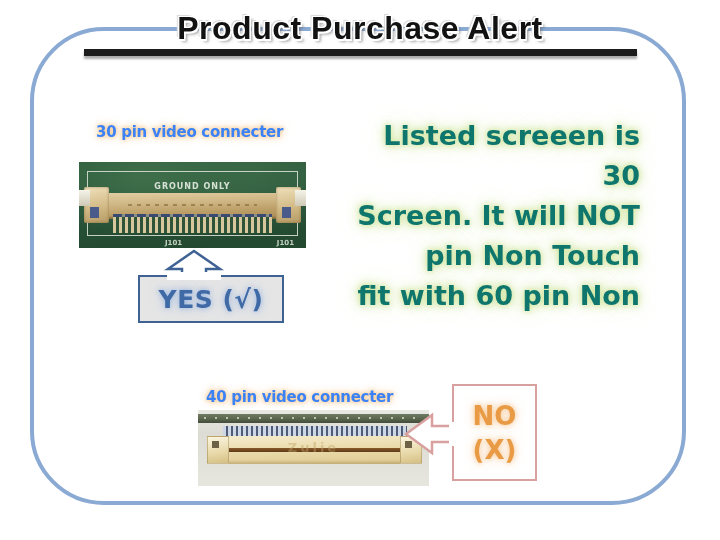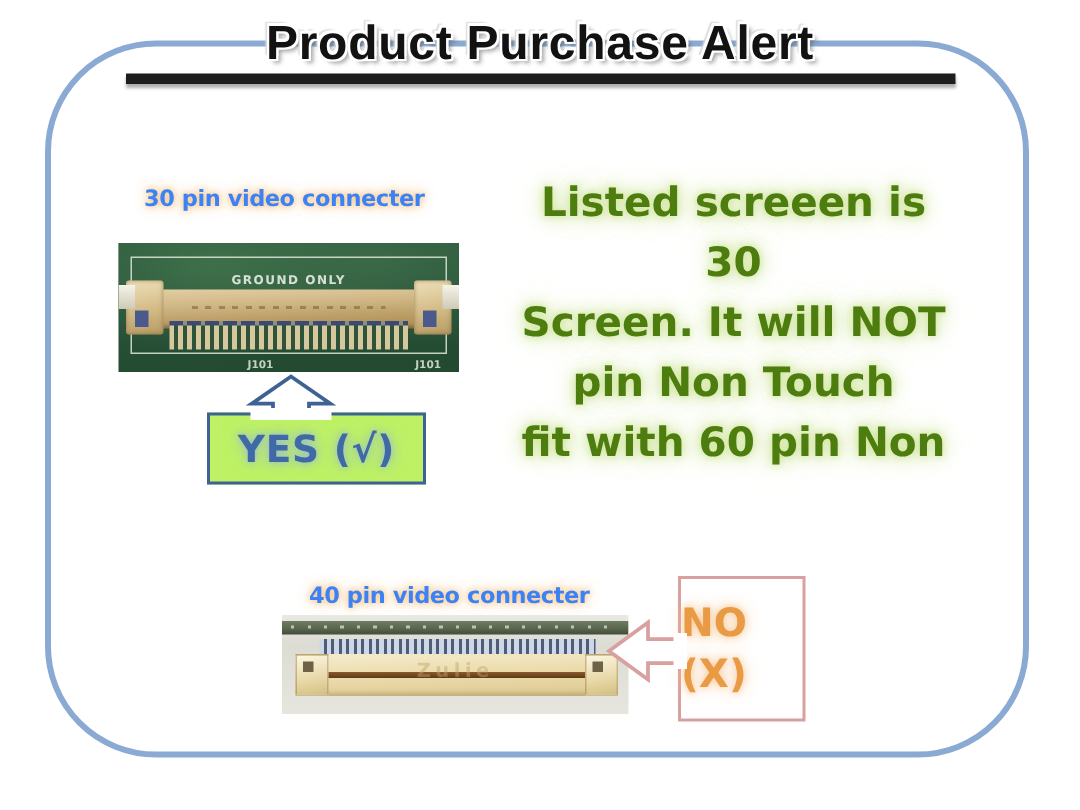--- a/index.html
+++ b/index.html
@@ -199,21 +199,21 @@
     position: absolute;
     left: 0;
     top: 26px;
     width: 146px;
     height: 48px;
     border: 2.5px solid #3f6294;
     box-sizing: border-box;
     display: flex;
     align-items: center;
     justify-content: center;
-    background: #bef264;
+    background: #e5e5e5;
   }
   #yes-box-cut {
     position: absolute;
     left: 29px;
     top: 23px;
     width: 54px;
     height: 8px;
     background: #ffffff;
   }
   #yes-label {
@@ -226,39 +226,39 @@
       0 0 5px rgba(150,180,225,0.9),
       0 0 11px rgba(150,180,225,0.6);
   }
 
   
   #main-message {
     position: absolute;
     left: 338px;
     top: 116px;
     width: 302px;
-    text-align: center;
+    text-align: right;
     font-family: "DejaVu Sans", sans-serif;
     font-size: 27px;
     font-weight: bold;
     line-height: 40px;
-    color: #4d7c0f;
+    color: #0f766e;
     text-shadow:
       0 0 5px rgba(205,228,150,0.95),
       0 0 11px rgba(205,228,150,0.85),
       0 0 18px rgba(215,235,165,0.7);
   }
 
   
   #photo-40pin {
     position: absolute;
-    left: 188px;
+    left: 198px;
     top: 410px;
     width: 231px;
-    height: 66px;
+    height: 76px;
     overflow: hidden;
     background: linear-gradient(180deg, #e9e9e4 0%, #dcdcd4 30%, #e6e6de 100%);
   }
   #photo-40pin .board-strip {
     position: absolute;
     left: 0; right: 0; top: 4px;
     height: 9px;
     background: linear-gradient(180deg, #6f7c63 0%, #58644c 60%, #424c39 100%);
   }
   #photo-40pin .board-strip:after {
@@ -343,20 +343,21 @@
     position: absolute;
     left: 48px;
     top: 0;
     width: 85px;
     height: 97px;
     border: 2.5px solid #d9a0a0;
     box-sizing: border-box;
     background: #ffffff;
     display: flex;
     flex-direction: column;
+    align-items: center;
     justify-content: center;
   }
   #no-box-cut {
     position: absolute;
     left: 45px;
     top: 38px;
     width: 9px;
     height: 24px;
     background: #ffffff;
   }

